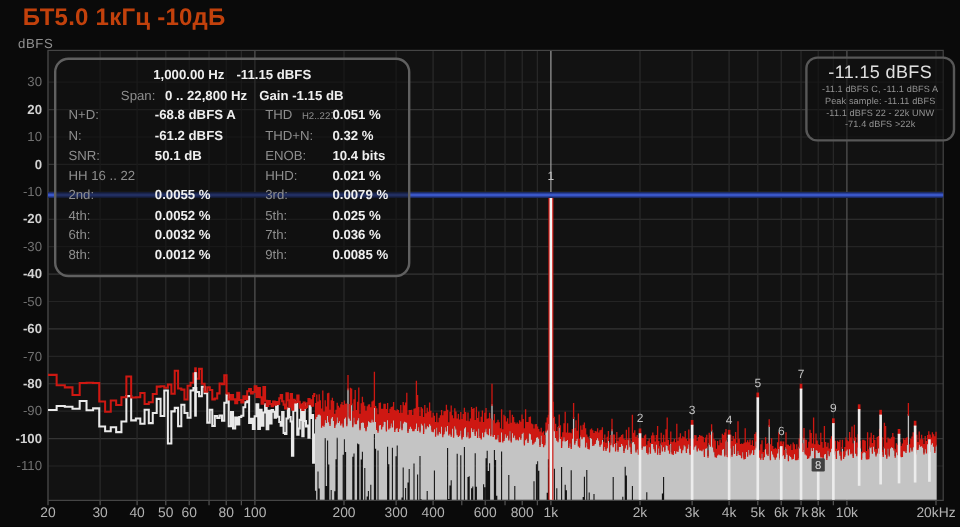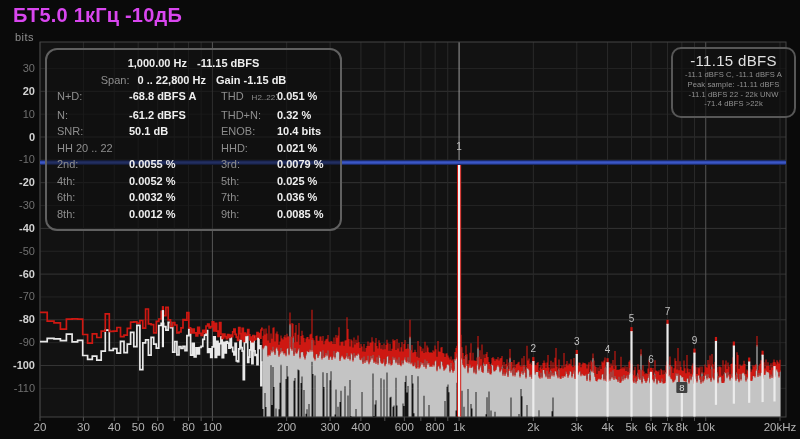--- a/index.html
+++ b/index.html
@@ -2,22 +2,22 @@
 <html><head>
 <meta charset="utf-8">
 <style>
   html,body{margin:0;padding:0;background:#000;}
   #app{
     position:relative;width:800px;height:439px;overflow:hidden;
     background:#0a0a0a;font-family:"Liberation Sans","DejaVu Sans",sans-serif;
     -webkit-font-smoothing:antialiased;
   }
   #page-title{
-    position:absolute;left:13px;top:4px;font-size:20px;font-weight:700;
-    color:#d946ef;letter-spacing:.2px;white-space:nowrap;
+    position:absolute;left:19px;top:4px;font-size:20px;font-weight:700;
+    color:#c2410c;letter-spacing:.2px;white-space:nowrap;
   }
   #y-unit{position:absolute;left:15px;top:31px;font-size:11px;color:#8f8f8f;letter-spacing:.5px;}
   #plot-svg{position:absolute;left:0;top:0;}
   
   .stats-panel{
     position:absolute;left:45px;top:48px;width:297px;height:183px;box-sizing:border-box;
     background:rgba(15,15,15,.55);border:2px solid #606060;border-radius:12px;
     padding:5px 10px 4px 10px;color:#e9e9e9;font-size:11px;overflow:hidden;
   }
   .stats-center{ text-align:center;line-height:16.6px;white-space:nowrap;}
@@ -39,21 +39,21 @@
   }
   .peak-headline{font-size:15px;color:#e0e0e0;line-height:18px;letter-spacing:.3px;}
   .peak-line{font-size:7.6px;color:#939393;line-height:9.8px;letter-spacing:.1px;white-space:nowrap;}
 </style>
 </head>
 <body>
 
 <div id="app">
 
   <div id="page-title">БТ5.0 1кГц -10дБ</div>
-  <div id="y-unit">bits</div>
+  <div id="y-unit">dBFS</div>
 
   <svg id="plot-svg" width="800" height="439">
     <g id="g-grid">
         <rect x="40" y="42" width="746" height="375" fill="#121212" stroke="none"></rect>
         <line x1="40" y1="68.44999999999999" x2="786" y2="68.44999999999999" stroke="#242424" stroke-width="1"></line>
         <line x1="40" y1="91.3" x2="786" y2="91.3" stroke="#343434" stroke-width="1"></line>
         <line x1="40" y1="114.15" x2="786" y2="114.15" stroke="#242424" stroke-width="1"></line>
         <line x1="40" y1="137" x2="786" y2="137" stroke="#343434" stroke-width="1"></line>
         <line x1="40" y1="159.85" x2="786" y2="159.85" stroke="#242424" stroke-width="1"></line>
         <line x1="40" y1="182.7" x2="786" y2="182.7" stroke="#343434" stroke-width="1"></line>
@@ -242,21 +242,21 @@
           <div class="cell lab">THD+N:</div>
           <div class="cell val">0.32 %</div>
         </div>
         <div class="stat-row">
           <div class="cell lab">SNR:</div>
           <div class="cell val">50.1 dB</div>
           <div class="cell lab">ENOB:</div>
           <div class="cell val">10.4 bits</div>
         </div>
         <div class="stat-row">
-          <div class="cell lab">HH 20 .. 22</div>
+          <div class="cell lab">HH 16 .. 22</div>
           <div class="cell val"></div>
           <div class="cell lab">HHD:</div>
           <div class="cell val">0.021 %</div>
         </div>
         <div class="stat-row">
           <div class="cell lab">2nd:</div>
           <div class="cell val">0.0055 %</div>
           <div class="cell lab">3rd:</div>
           <div class="cell val">0.0079 %</div>
         </div>

